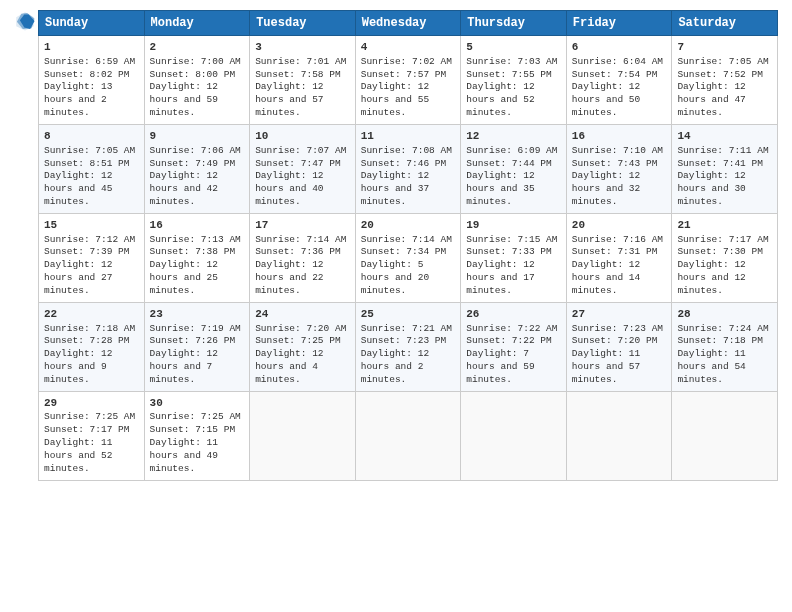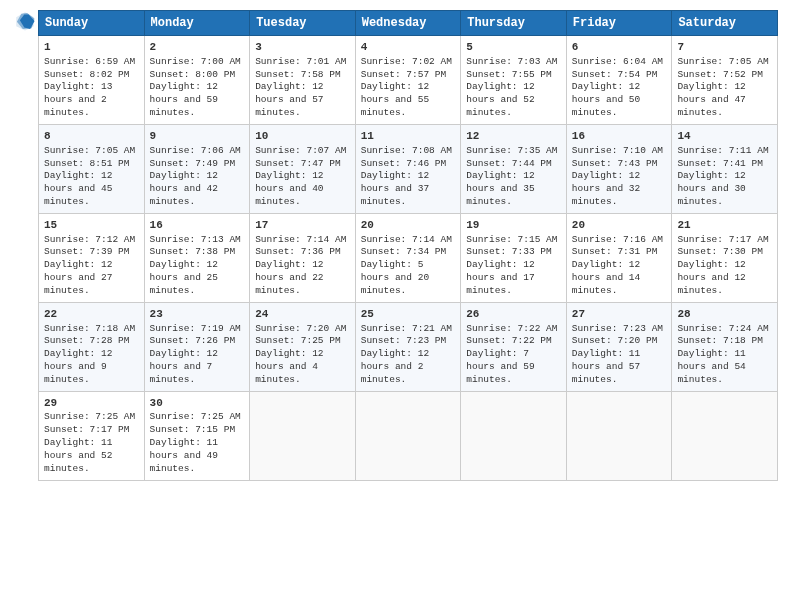--- a/index.html
+++ b/index.html
@@ -138,21 +138,21 @@
           <td><span class="day-num">4</span><span>Sunrise: 7:02 AM</span><br><span>Sunset: 7:57 PM</span><br><span>Daylight: 12 hours and 55 minutes.</span></td>
           <td><span class="day-num">5</span><span>Sunrise: 7:03 AM</span><br><span>Sunset: 7:55 PM</span><br><span>Daylight: 12 hours and 52 minutes.</span></td>
           <td><span class="day-num">6</span><span>Sunrise: 6:04 AM</span><br><span>Sunset: 7:54 PM</span><br><span>Daylight: 12 hours and 50 minutes.</span></td>
           <td><span class="day-num">7</span><span>Sunrise: 7:05 AM</span><br><span>Sunset: 7:52 PM</span><br><span>Daylight: 12 hours and 47 minutes.</span></td>
         </tr>
         <tr>
           <td><span class="day-num">8</span><span>Sunrise: 7:05 AM</span><br><span>Sunset: 8:51 PM</span><br><span>Daylight: 12 hours and 45 minutes.</span></td>
           <td><span class="day-num">9</span><span>Sunrise: 7:06 AM</span><br><span>Sunset: 7:49 PM</span><br><span>Daylight: 12 hours and 42 minutes.</span></td>
           <td><span class="day-num">10</span><span>Sunrise: 7:07 AM</span><br><span>Sunset: 7:47 PM</span><br><span>Daylight: 12 hours and 40 minutes.</span></td>
           <td><span class="day-num">11</span><span>Sunrise: 7:08 AM</span><br><span>Sunset: 7:46 PM</span><br><span>Daylight: 12 hours and 37 minutes.</span></td>
-          <td><span class="day-num">12</span><span>Sunrise: 7:35 AM</span><br><span>Sunset: 7:44 PM</span><br><span>Daylight: 12 hours and 35 minutes.</span></td>
+          <td><span class="day-num">12</span><span>Sunrise: 6:09 AM</span><br><span>Sunset: 7:44 PM</span><br><span>Daylight: 12 hours and 35 minutes.</span></td>
           <td><span class="day-num">16</span><span>Sunrise: 7:10 AM</span><br><span>Sunset: 7:43 PM</span><br><span>Daylight: 12 hours and 32 minutes.</span></td>
           <td><span class="day-num">14</span><span>Sunrise: 7:11 AM</span><br><span>Sunset: 7:41 PM</span><br><span>Daylight: 12 hours and 30 minutes.</span></td>
         </tr>
         <tr>
           <td><span class="day-num">15</span><span>Sunrise: 7:12 AM</span><br><span>Sunset: 7:39 PM</span><br><span>Daylight: 12 hours and 27 minutes.</span></td>
           <td><span class="day-num">16</span><span>Sunrise: 7:13 AM</span><br><span>Sunset: 7:38 PM</span><br><span>Daylight: 12 hours and 25 minutes.</span></td>
           <td><span class="day-num">17</span><span>Sunrise: 7:14 AM</span><br><span>Sunset: 7:36 PM</span><br><span>Daylight: 12 hours and 22 minutes.</span></td>
           <td><span class="day-num">20</span><span>Sunrise: 7:14 AM</span><br><span>Sunset: 7:34 PM</span><br><span>Daylight: 5 hours and 20 minutes.</span></td>
           <td><span class="day-num">19</span><span>Sunrise: 7:15 AM</span><br><span>Sunset: 7:33 PM</span><br><span>Daylight: 12 hours and 17 minutes.</span></td>
           <td><span class="day-num">20</span><span>Sunrise: 7:16 AM</span><br><span>Sunset: 7:31 PM</span><br><span>Daylight: 12 hours and 14 minutes.</span></td>

